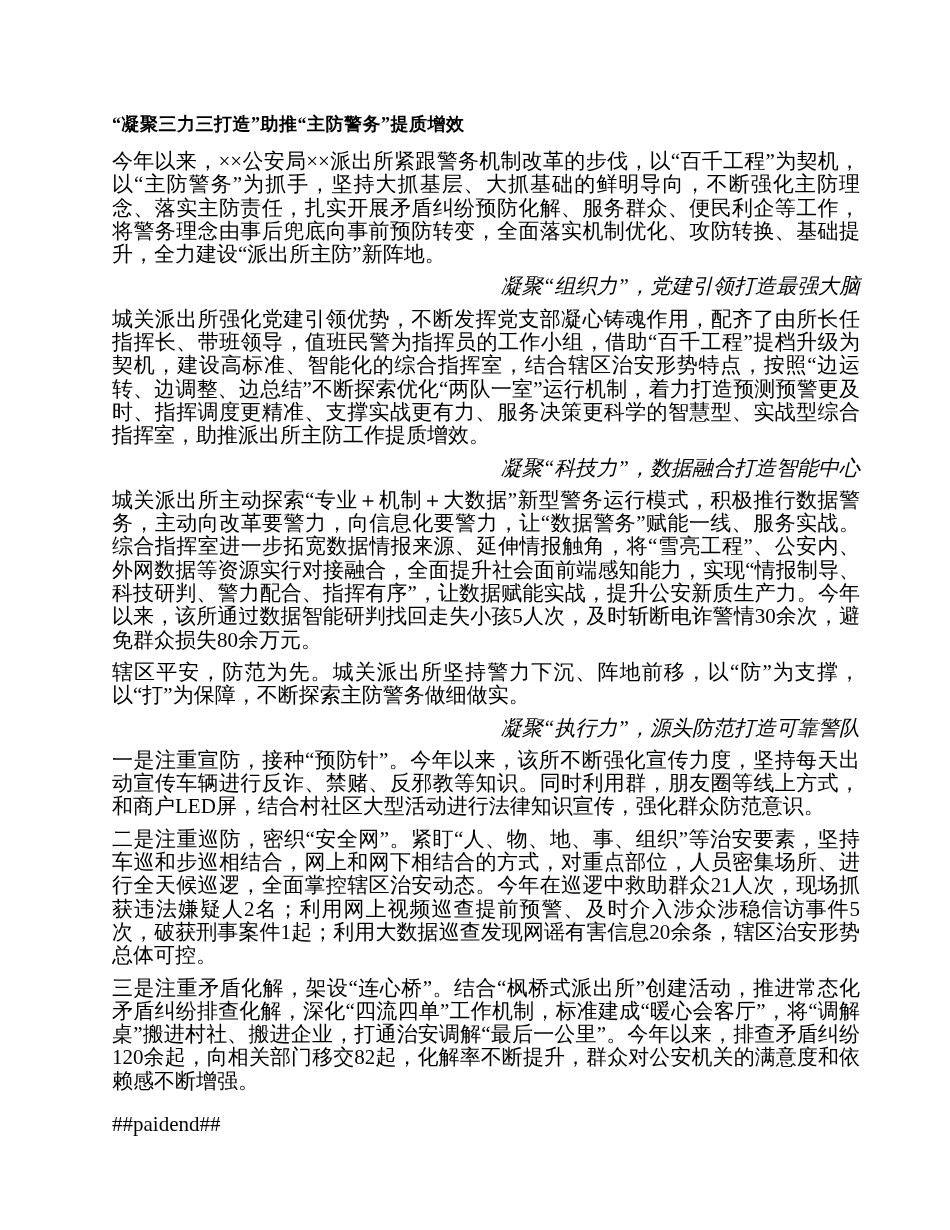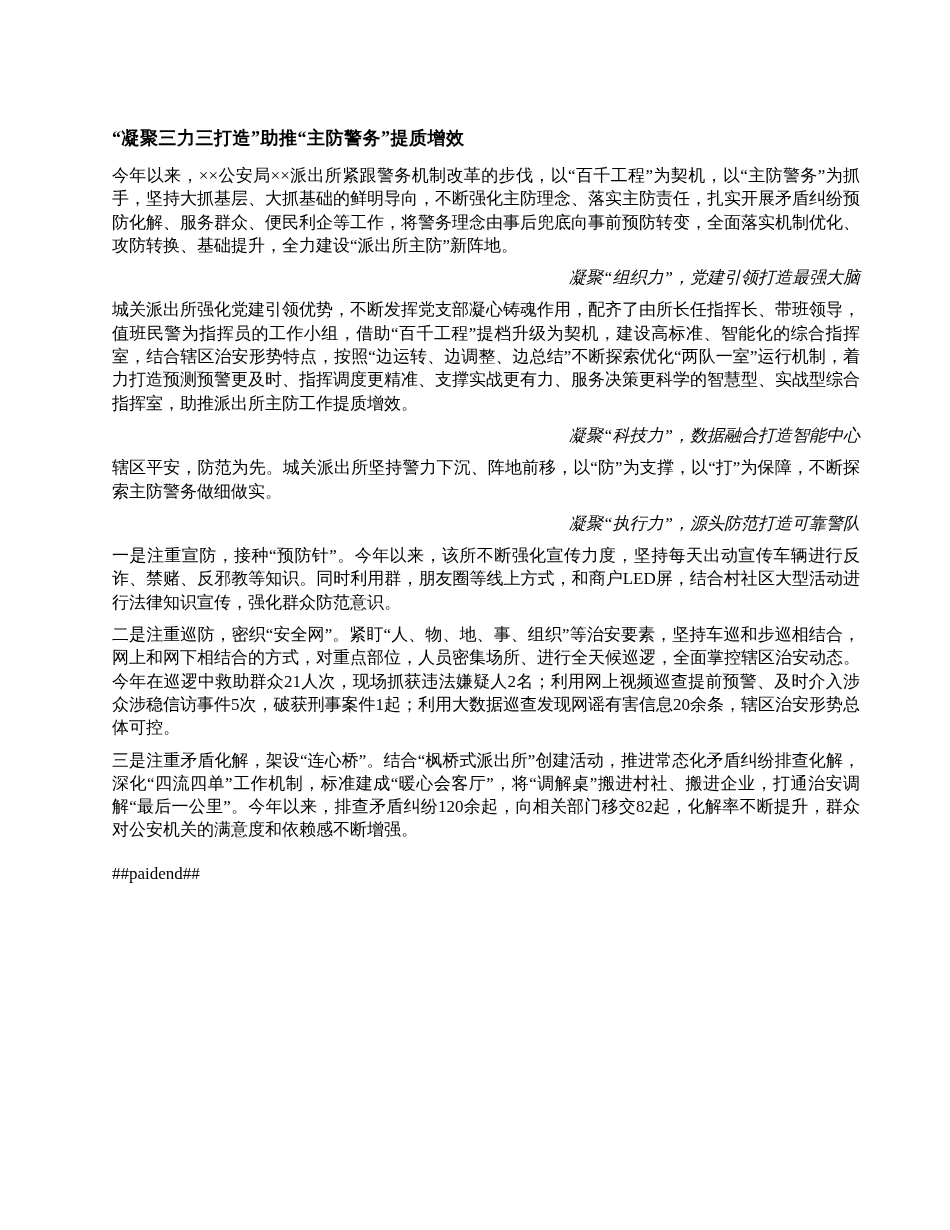--- a/index.html
+++ b/index.html
@@ -13,32 +13,32 @@
   }
   .page {
     position: relative;
     width: 950px;
     height: 1230px;
     background: #ffffff;
   }
   .content {
     position: absolute;
     left: 112px;
-    top: 126px;
+    top: 112px;
     width: 748px;
   }
   .doc-title {
     font-size: 18px;
     font-weight: bold;
     line-height: 24px;
     margin-bottom: 14px;
     letter-spacing: 0.5px;
   }
   .block {
-    font-size: 17px;
+    font-size: 21px;
     line-height: 23.3px;
     text-align: justify;
     text-justify: inter-ideograph;
     margin-bottom: 9px;
     word-break: break-all;
   }
   .block.heading {
     text-align: right;
     font-style: italic;
   }
@@ -59,20 +59,21 @@
     <h1 class="doc-title">“凝聚三力三打造”助推“主防警务”提质增效</h1>
 
     <p class="block">今年以来，××公安局××派出所紧跟警务机制改革的步伐，以“百千工程”为契机，以“主防警务”为抓手，坚持大抓基层、大抓基础的鲜明导向，不断强化主防理念、落实主防责任，扎实开展矛盾纠纷预防化解、服务群众、便民利企等工作，将警务理念由事后兜底向事前预防转变，全面落实机制优化、攻防转换、基础提升，全力建设“派出所主防”新阵地。</p>
 
     <p class="block heading">凝聚“组织力”，党建引领打造最强大脑</p>
 
     <p class="block">城关派出所强化党建引领优势，不断发挥党支部凝心铸魂作用，配齐了由所长任指挥长、带班领导，值班民警为指挥员的工作小组，借助“百千工程”提档升级为契机，建设高标准、智能化的综合指挥室，结合辖区治安形势特点，按照“边运转、边调整、边总结”不断探索优化“两队一室”运行机制，着力打造预测预警更及时、指挥调度更精准、支撑实战更有力、服务决策更科学的智慧型、实战型综合指挥室，助推派出所主防工作提质增效。</p>
 
     <p class="block heading">凝聚“科技力”，数据融合打造智能中心</p>
 
+    <p class="block">城关派出所主动探索“专业＋机制＋大数据”新型警务运行模式，积极推行数据警务，主动向改革要警力，向信息化要警力，让“数据警务”赋能一线、服务实战。综合指挥室进一步拓宽数据情报来源、延伸情报触角，将“雪亮工程”、公安内、外网数据等资源实行对接融合，全面提升社会面前端感知能力，实现“情报制导、科技研判、警力配合、指挥有序”，让数据赋能实战，提升公安新质生产力。今年以来，该所通过数据智能研判找回走失小孩5人次，及时斩断电诈警情30余次，避免群众损失80余万元。</p>
 
     <p class="block">辖区平安，防范为先。城关派出所坚持警力下沉、阵地前移，以“防”为支撑，以“打”为保障，不断探索主防警务做细做实。</p>
 
     <p class="block heading">凝聚“执行力”，源头防范打造可靠警队</p>
 
     <p class="block"><span class="lead">一是</span><span>注重宣防，接种“预防针”。今年以来，该所不断强化宣传力度，坚持每天出动宣传车辆进行反诈、禁赌、反邪教等知识。同时利用群，朋友圈等线上方式，和商户LED屏，结合村社区大型活动进行法律知识宣传，强化群众防范意识。</span></p>
 
     <p class="block"><span class="lead">二是</span><span>注重巡防，密织“安全网”。紧盯“人、物、地、事、组织”等治安要素，坚持车巡和步巡相结合，网上和网下相结合的方式，对重点部位，人员密集场所、进行全天候巡逻，全面掌控辖区治安动态。今年在巡逻中救助群众21人次，现场抓获违法嫌疑人2名；利用网上视频巡查提前预警、及时介入涉众涉稳信访事件5次，破获刑事案件1起；利用大数据巡查发现网谣有害信息20余条，辖区治安形势总体可控。</span></p>
 
     <p class="block"><span class="lead">三是</span><span>注重矛盾化解，架设“连心桥”。结合“枫桥式派出所”创建活动，推进常态化矛盾纠纷排查化解，深化“四流四单”工作机制，标准建成“暖心会客厅”，将“调解桌”搬进村社、搬进企业，打通治安调解“最后一公里”。今年以来，排查矛盾纠纷120余起，向相关部门移交82起，化解率不断提升，群众对公安机关的满意度和依赖感不断增强。</span></p>

